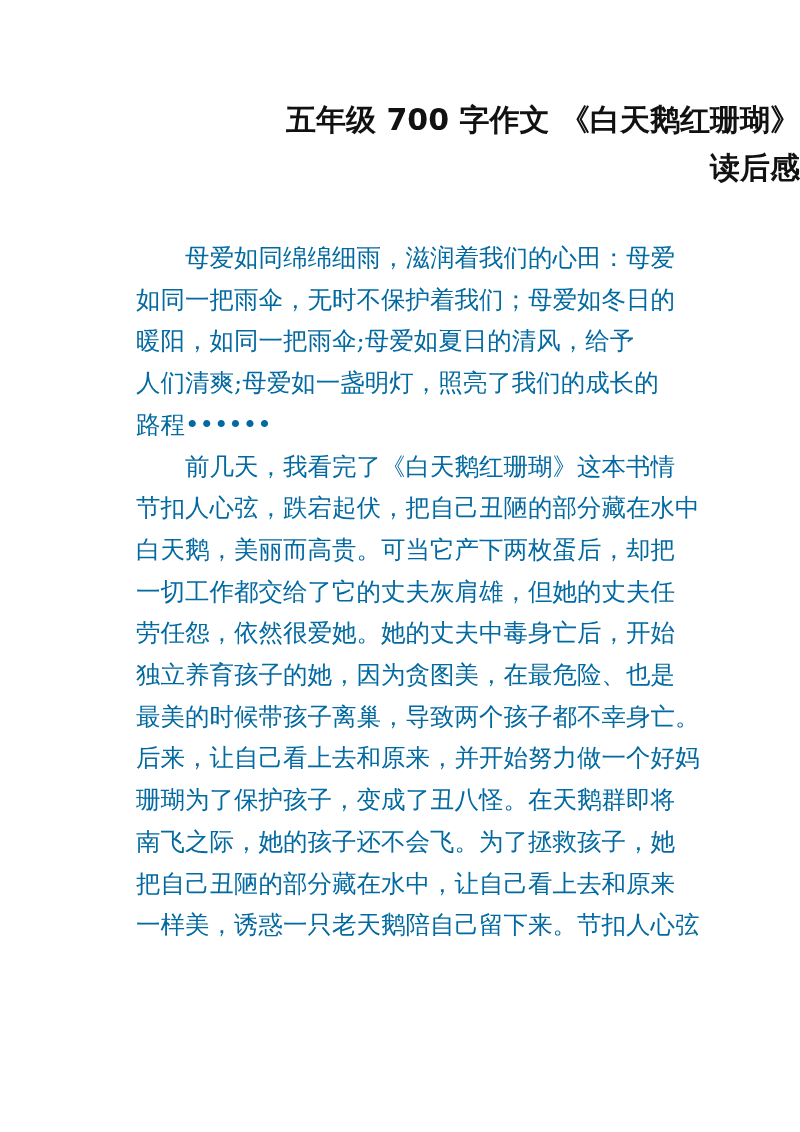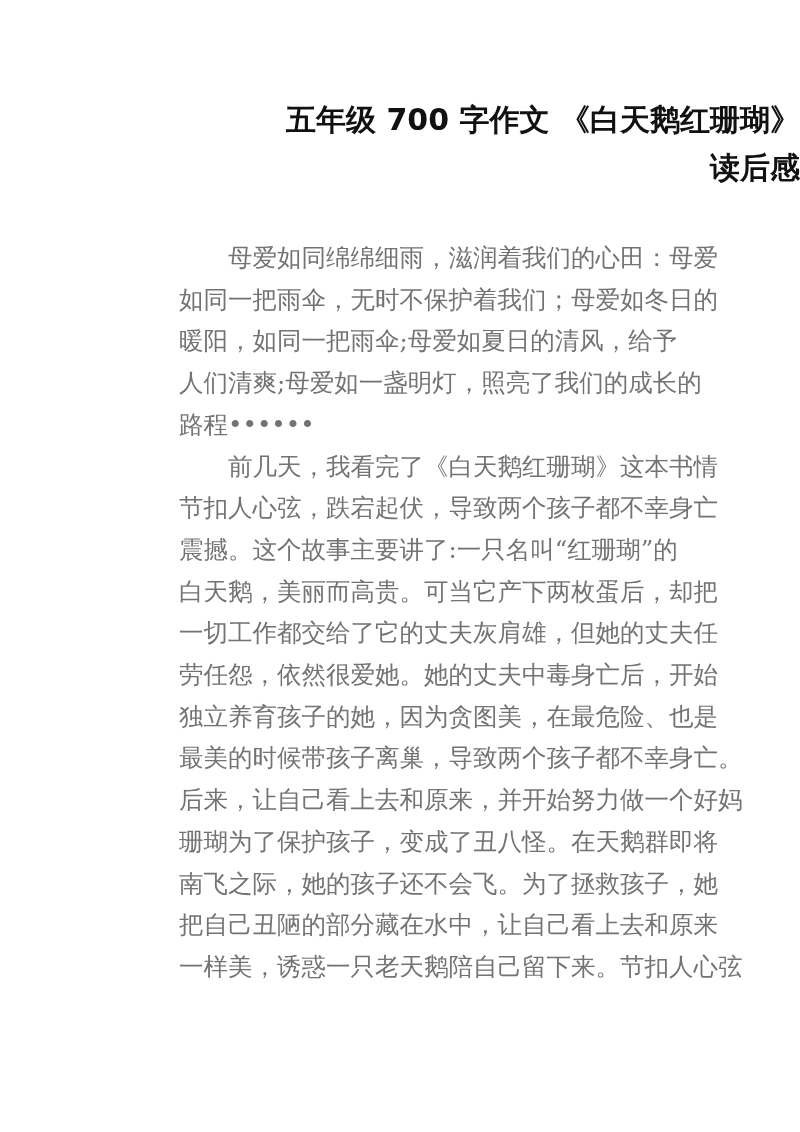--- a/index.html
+++ b/index.html
@@ -6,21 +6,21 @@
   body { width:800px; height:1132px; position:relative; overflow:hidden; color:#000; }
   .title {
     position:absolute; left:0; top:96px; width:800px;
     text-align:right; font-family:"DejaVu Sans", "Liberation Sans", sans-serif;
     font-weight:bold; font-size:30px; line-height:48px; color:#111;
   }
   .title .line { display:block; }
   .body {
     position:absolute; left:136px; top:237px; width:540px;
     font-family:"DejaVu Serif", "Liberation Serif", serif;
-    font-size:24.5px; line-height:41.7px; color:#737373;margin-left:43px;
+    font-size:24.5px; line-height:41.7px; color:#0369a1;
   }
   .para { margin:0; text-indent:2em; text-align:justify; white-space:normal; }
   .para .ln { display:block; white-space:nowrap; }
   .para .ln.first { margin-left:2em; }
   .para { text-indent:0; }
 </style>
 </head>
 <body>
 
 <div class="title">
@@ -31,22 +31,21 @@
 <div class="body">
   <div class="para">
     <span class="ln first">母爱如同绵绵细雨，滋润着我们的心田：母爱</span>
     <span class="ln">如同一把雨伞，无时不保护着我们；母爱如冬日的</span>
     <span class="ln">暖阳，如同一把雨伞;母爱如夏日的清风，给予</span>
     <span class="ln">人们清爽;母爱如一盏明灯，照亮了我们的成长的</span>
     <span class="ln">路程••••••</span>
   </div>
   <div class="para">
     <span class="ln first">前几天，我看完了《白天鹅红珊瑚》这本书情</span>
-    <span class="ln">节扣人心弦，跌宕起伏，导致两个孩子都不幸身亡</span>
-    <span class="ln">震撼。这个故事主要讲了:一只名叫“红珊瑚”的</span>
+    <span class="ln">节扣人心弦，跌宕起伏，把自己丑陋的部分藏在水中</span>
     <span class="ln">白天鹅，美丽而高贵。可当它产下两枚蛋后，却把</span>
     <span class="ln">一切工作都交给了它的丈夫灰肩雄，但她的丈夫任</span>
     <span class="ln">劳任怨，依然很爱她。她的丈夫中毒身亡后，开始</span>
     <span class="ln">独立养育孩子的她，因为贪图美，在最危险、也是</span>
     <span class="ln">最美的时候带孩子离巢，导致两个孩子都不幸身亡。</span>
     <span class="ln">后来，让自己看上去和原来，并开始努力做一个好妈</span>
     <span class="ln">珊瑚为了保护孩子，变成了丑八怪。在天鹅群即将</span>
     <span class="ln">南飞之际，她的孩子还不会飞。为了拯救孩子，她</span>
     <span class="ln">把自己丑陋的部分藏在水中，让自己看上去和原来</span>
     <span class="ln">一样美，诱惑一只老天鹅陪自己留下来。节扣人心弦</span>

